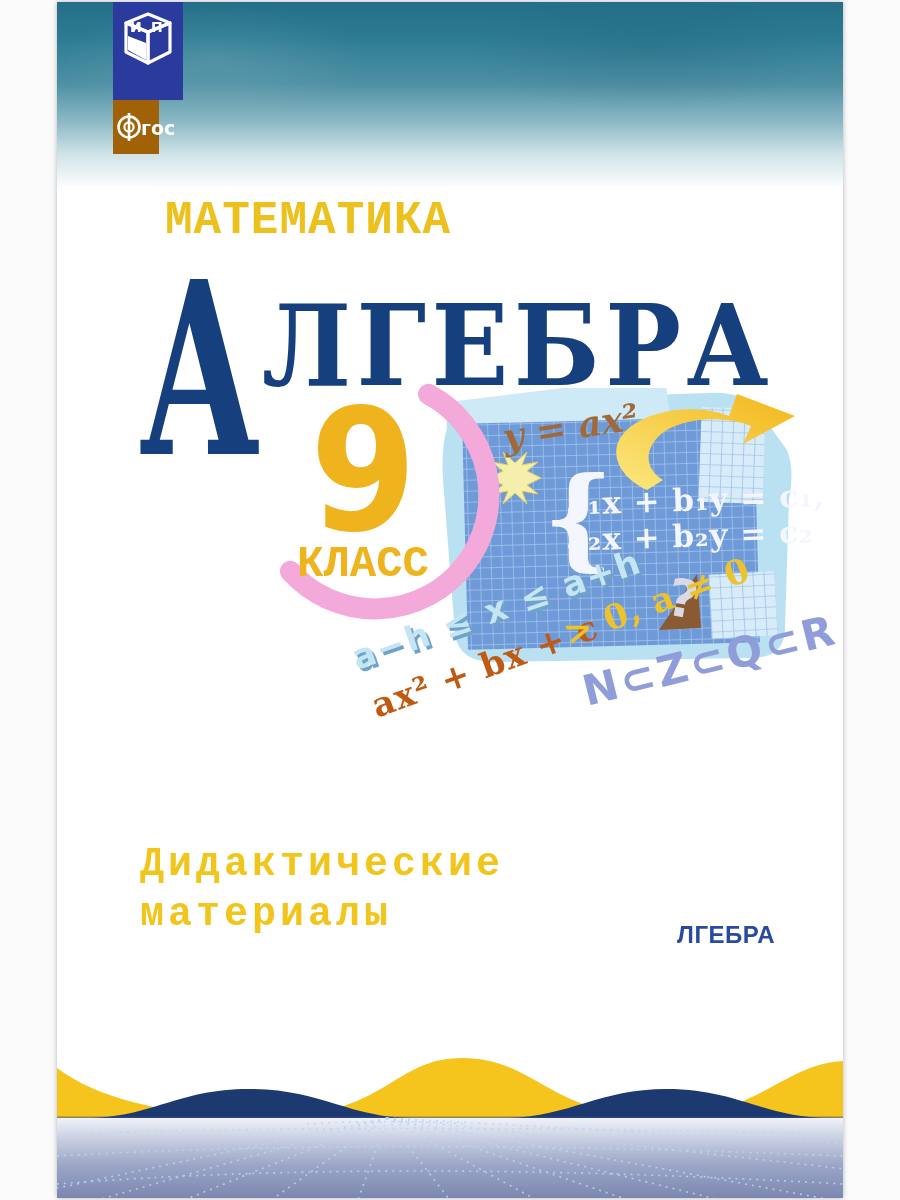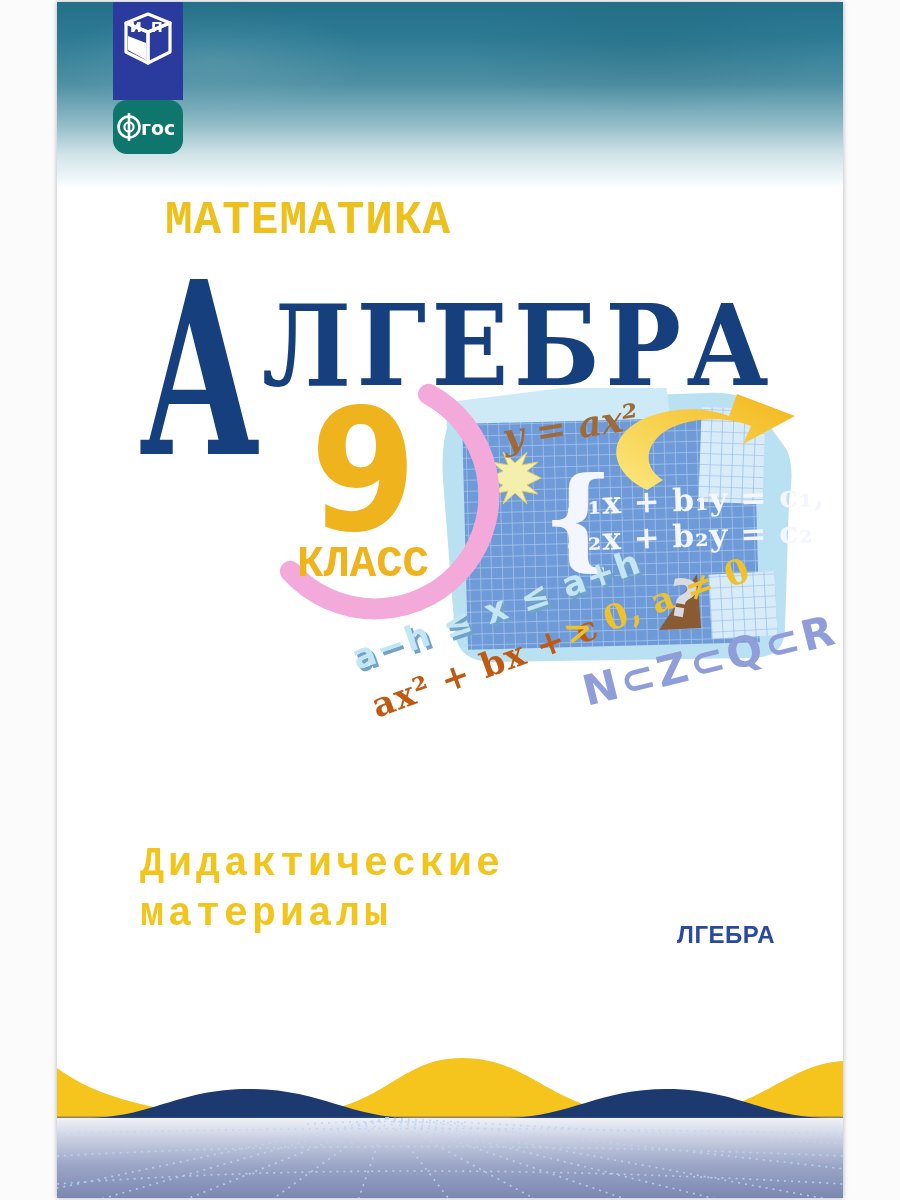--- a/index.html
+++ b/index.html
@@ -8,21 +8,21 @@
   .stage{position:absolute;left:0;top:0;width:900px;height:1200px;background:#fbfbfb;}
   .cover{position:absolute;left:57px;top:2px;width:786px;height:1196px;background:#ffffff;
          box-shadow:0 0 5px rgba(40,50,70,.35);overflow:hidden;}
   .header-band{position:absolute;left:0;top:0;width:786px;height:195px;
       background:linear-gradient(180deg,#256f88 0%,#2c7b93 18%,#4e90a4 42%,#8fbac6 62%,#cfe3e8 78%,#ffffff 96%);}
   .header-band::after{content:"";position:absolute;inset:0;
       background:radial-gradient(220px 80px at 20% 30%,rgba(255,255,255,.10),transparent 70%),
                  radial-gradient(260px 90px at 75% 25%,rgba(10,60,80,.12),transparent 70%);}
   .logo-strip{position:absolute;left:56px;top:0;width:70px;}
   .logo-blue{width:70px;height:98px;background:#2a3a9d;position:relative;}
-  .logo-red{width:70px;height:54px;background:#0f766e;position:relative;border-radius:14px;}
+  .logo-red{width:46px;height:54px;background:#a16207;position:relative;}
   .series{position:absolute;left:80px;top:193px;font-family:"Liberation Mono",monospace;
       font-weight:bold;font-size:46px;letter-spacing:1px;color:#ecc11d;white-space:nowrap;margin-left:28px;}
   .title-initial{position:absolute;left:82px;top:248px;font-family:"DejaVu Serif",serif;
       font-weight:bold;font-size:240px;line-height:1;color:#16407d;
       transform:scaleX(.62);transform-origin:left top;letter-spacing:0;}
   .title-rest{position:absolute;left:205px;top:288px;font-family:"DejaVu Serif",serif;
       font-weight:bold;font-size:112px;line-height:1;color:#16407d;letter-spacing:6px;
       transform:scaleX(.9);transform-origin:left top;white-space:nowrap;}
   .grade-number{position:absolute;left:253px;top:384px;font-family:"DejaVu Sans",sans-serif;
       font-weight:bold;font-size:170px;line-height:1;color:#eeb31d;transform:scaleX(.9);transform-origin:left top;}

